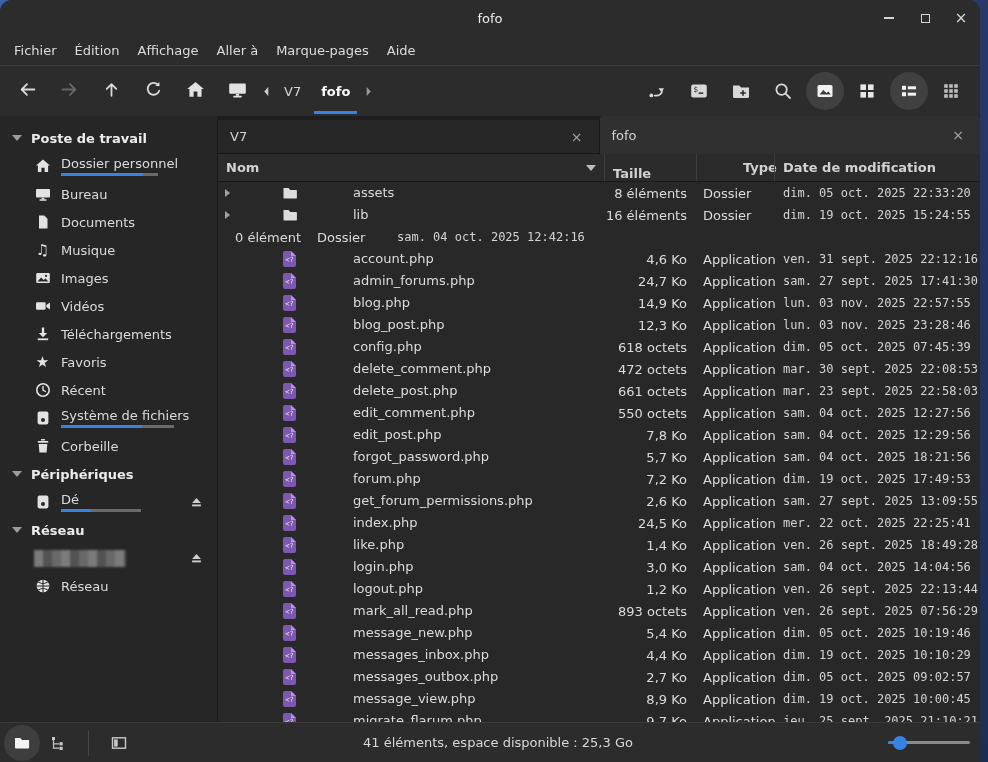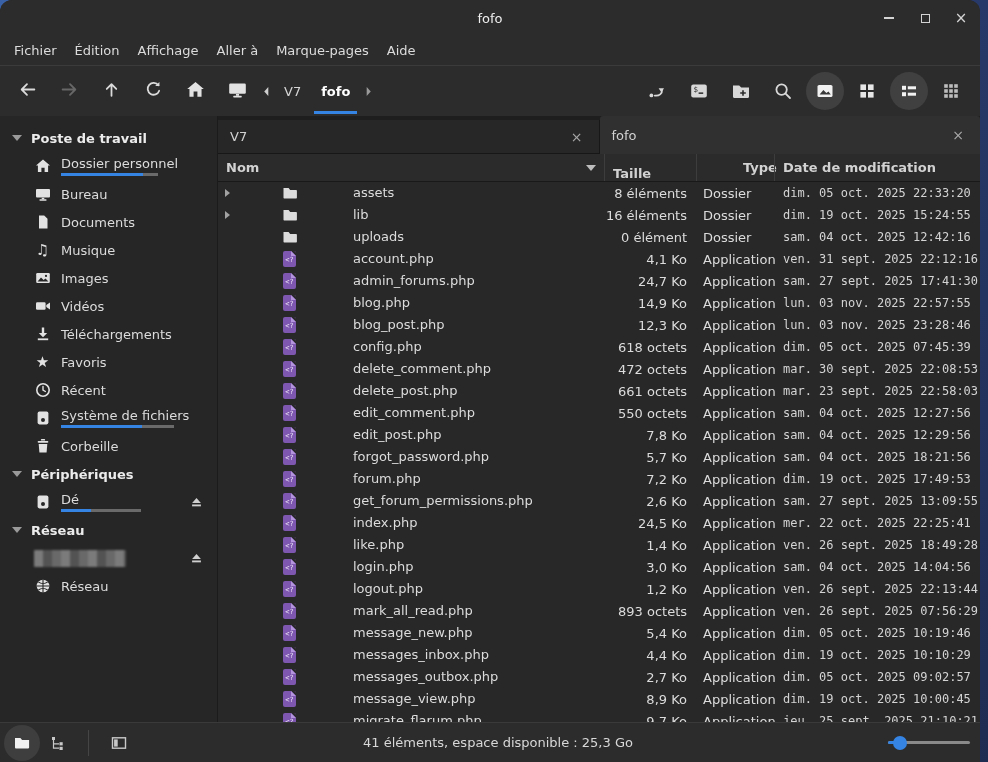--- a/index.html
+++ b/index.html
@@ -508,44 +508,35 @@
                   <path d="M1.5 3.1h5.1l1.6 1.9h6c.4 0 .7.3.7.7v7c0 .4-.3.7-.7.7H2.2c-.4 0-.7-.3-.7-.7z" fill="#dcdcdc"></path>
                 </svg>
               </span>
             <span class="fname">lib</span>
           </div>
           <div class="cell-size">16 éléments</div>
           <div class="cell-type">Dossier</div>
           <div class="cell-date">dim. 19 oct. 2025 15:24:55</div>
         </div>
           <div class="row">
-          <div class="cell-name">
-            <span class="expander"></span>
-            <span class="file-ico">
-                <svg viewBox="0 0 16 16">
-                  <path d="M1.5 3.1h5.1l1.6 1.9h6c.4 0 .7.3.7.7v7c0 .4-.3.7-.7.7H2.2c-.4 0-.7-.3-.7-.7z" fill="#dcdcdc"></path>
-                </svg>
-              </span>
-            <span class="fname">uploads</span>
-          </div>
           <div class="cell-size">0 élément</div>
           <div class="cell-type">Dossier</div>
           <div class="cell-date">sam. 04 oct. 2025 12:42:16</div>
         </div>
           <div class="row">
           <div class="cell-name">
             <span class="expander"></span>
             <span class="file-ico">
                 <span class="php-icon">
                   <span class="php-glyph">&lt;?</span>
                 </span>
               </span>
             <span class="fname">account.php</span>
           </div>
-          <div class="cell-size">4,1 Ko</div>
+          <div class="cell-size">4,6 Ko</div>
           <div class="cell-type">Application</div>
           <div class="cell-date">ven. 31 sept. 2025 22:12:16</div>
         </div>
           <div class="row">
           <div class="cell-name">
             <span class="expander"></span>
             <span class="file-ico">
                 <span class="php-icon">
                   <span class="php-glyph">&lt;?</span>
                 </span>

